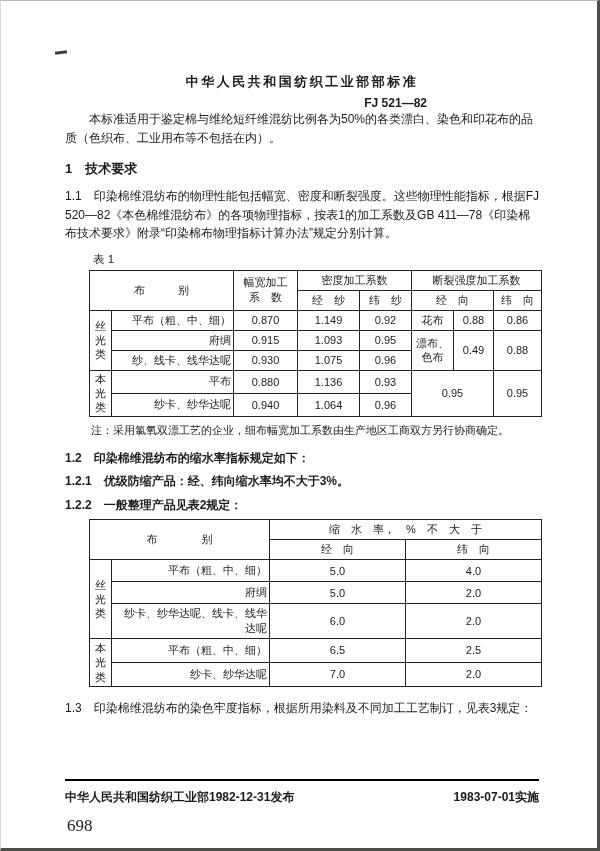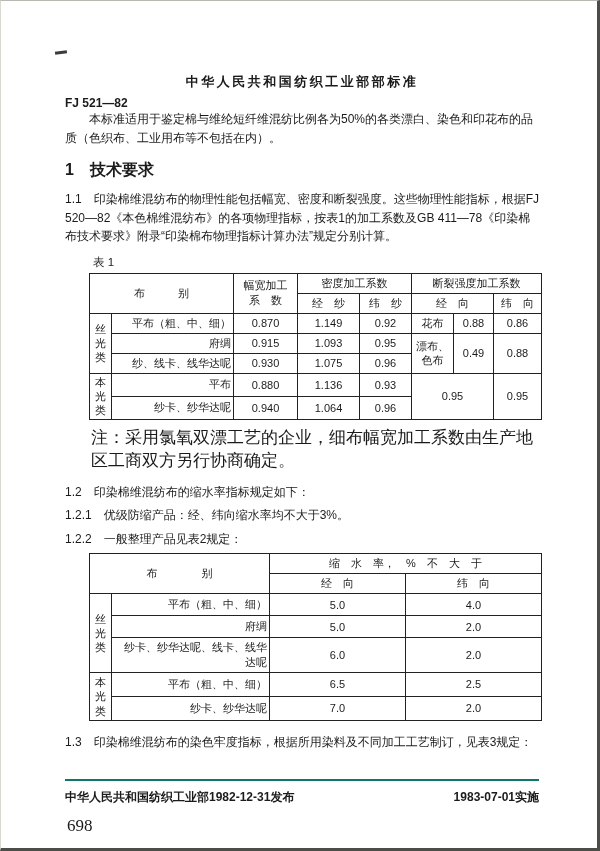--- a/index.html
+++ b/index.html
@@ -25,52 +25,52 @@
     width: 12px; height: 3px; background: #3c3c38;
     transform: rotate(-8deg);
   }
   .content { padding: 72px 58px 0 64px; }
 
   .org-line {
     text-align: center; font-weight: bold;
     font-size: 13px; letter-spacing: 2.5px;
   }
   .std-no {
-    text-align: left; padding-right: 112px;
+    text-align: right; padding-right: 112px;
     font-weight: bold; font-size: 12px; margin-top: 5px;
   }
   .doc-title {
     text-align: center; font-size: 19px; font-weight: bold;
     letter-spacing: 9px; margin: 10px 0 22px 0;
   }
 
   .para { font-size: 12px; line-height: 1.55; margin: 0 0 9px 0; }
   .indent2 { text-indent: 2em; }
-  .tight { margin-bottom: 5px; }
-  .sec-heading { font-size: 16px; font-weight: bold; margin: 13px 0 9px 0; }
+  .tight { margin-bottom: 5px; font-weight: bold; }
+  .sec-heading { font-size: 13px; font-weight: bold; margin: 13px 0 9px 0; }
 
   .tbl-caption { font-size: 11.5px; margin: 9px 0 3px 28px; }
   table { border-collapse: collapse; margin-left: 24px; table-layout: fixed; width: 452px; }
   th, td {
     border: 1px solid #222220;
     font-size: 11px; text-align: center;
     padding: 2px 2px; font-weight: normal;
     overflow: hidden;
   }
   th { line-height: 1.35; }
   .t1 td { height: 20px; padding: 1px 2px; }
   .t2 td { height: 22px; }
   .grp { word-break: break-all; line-height: 1.3; padding: 2px 5px; }
   .fab { text-align: right; padding-left: 8px; }
   .wrapcell { word-break: break-all; line-height: 1.3; }
-  .note { font-size: 17px; margin: 6px 0 11px 26px; }
+  .note { font-size: 11px; margin: 6px 0 11px 26px; }
 
   .footer {
     position: absolute; left: 64px; right: 58px; bottom: 42px;
-    border-top: 2px solid #0f766e;
+    border-top: 2px solid #000000;
     padding-top: 8px;
     display: flex; justify-content: space-between;
     font-weight: bold; font-size: 12px;
   }
   .page-no {
     position: absolute; left: 66px; bottom: 12px;
     font-size: 17px; font-family: "Liberation Serif", serif;
   }
 </style>
 </head>

